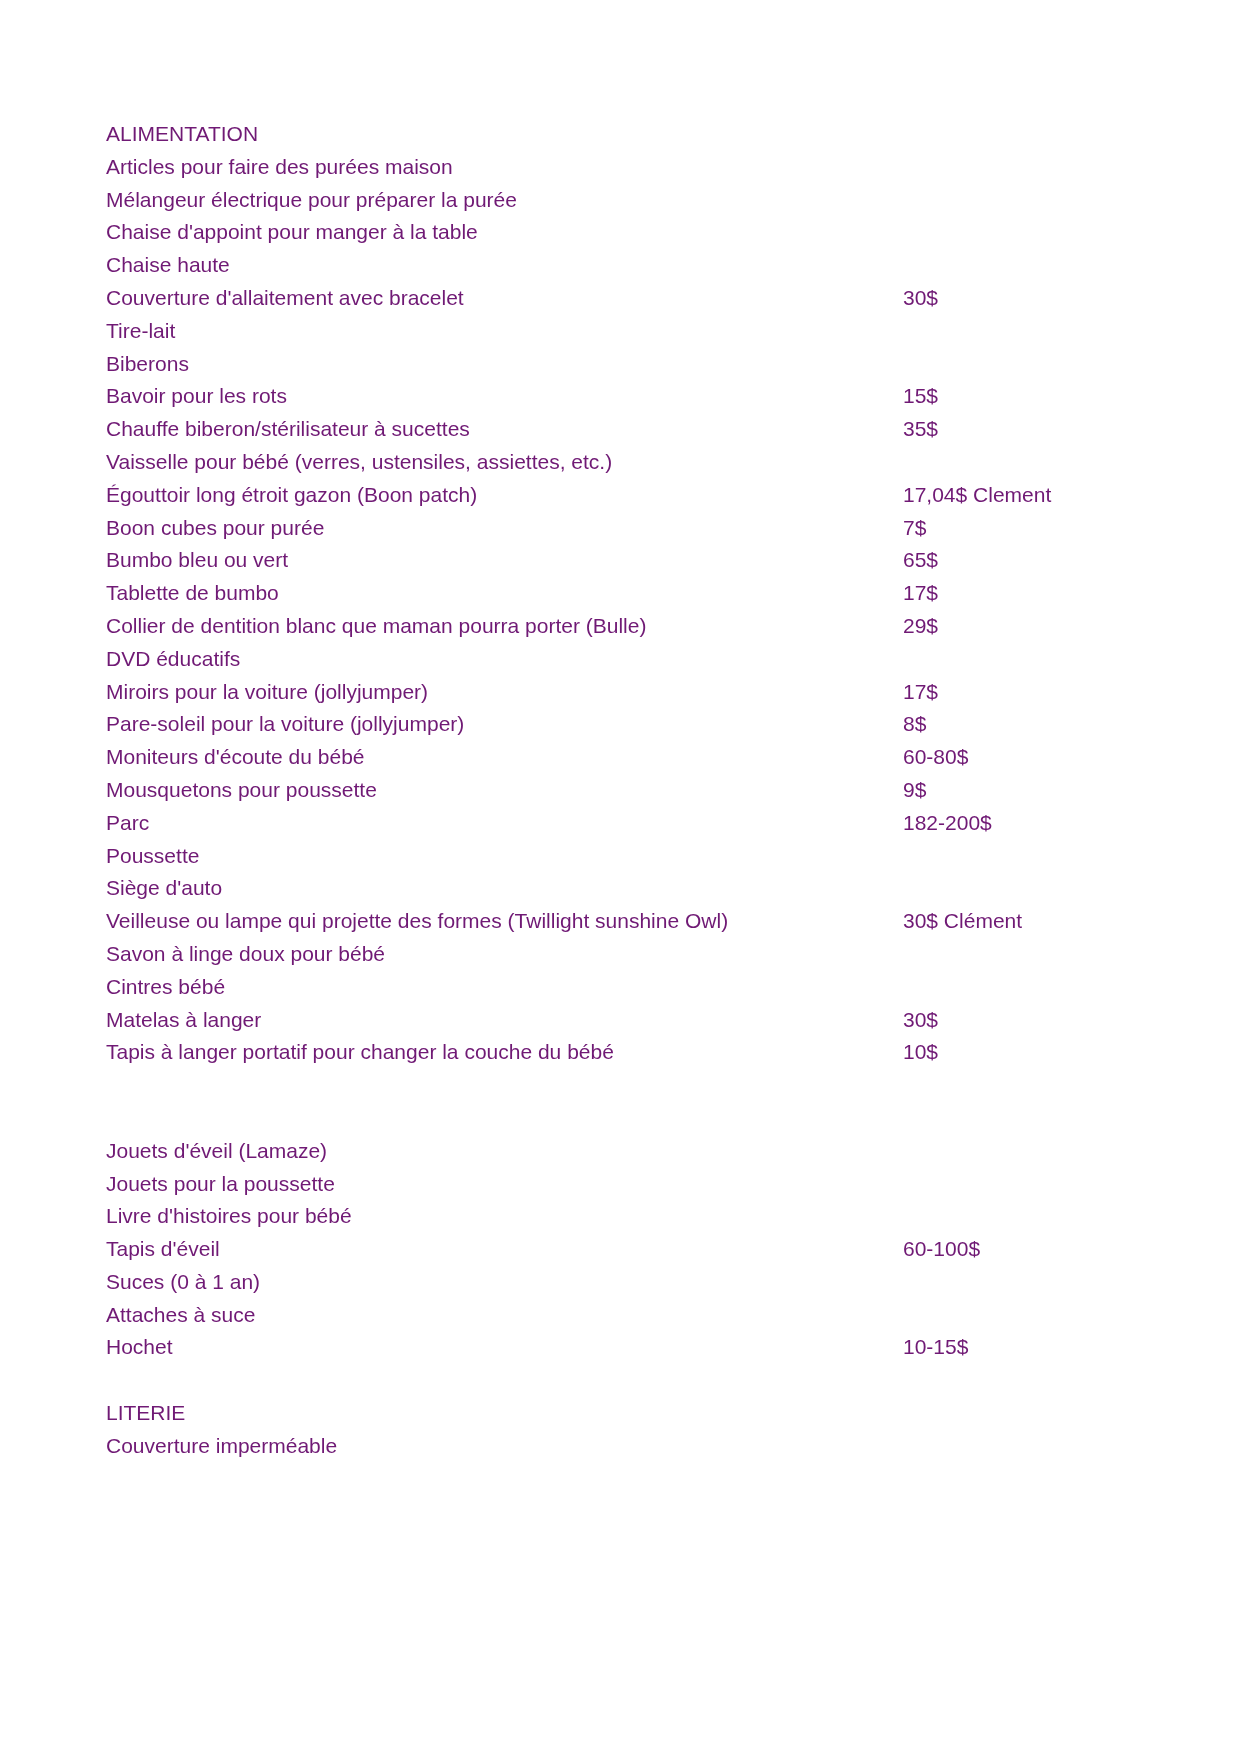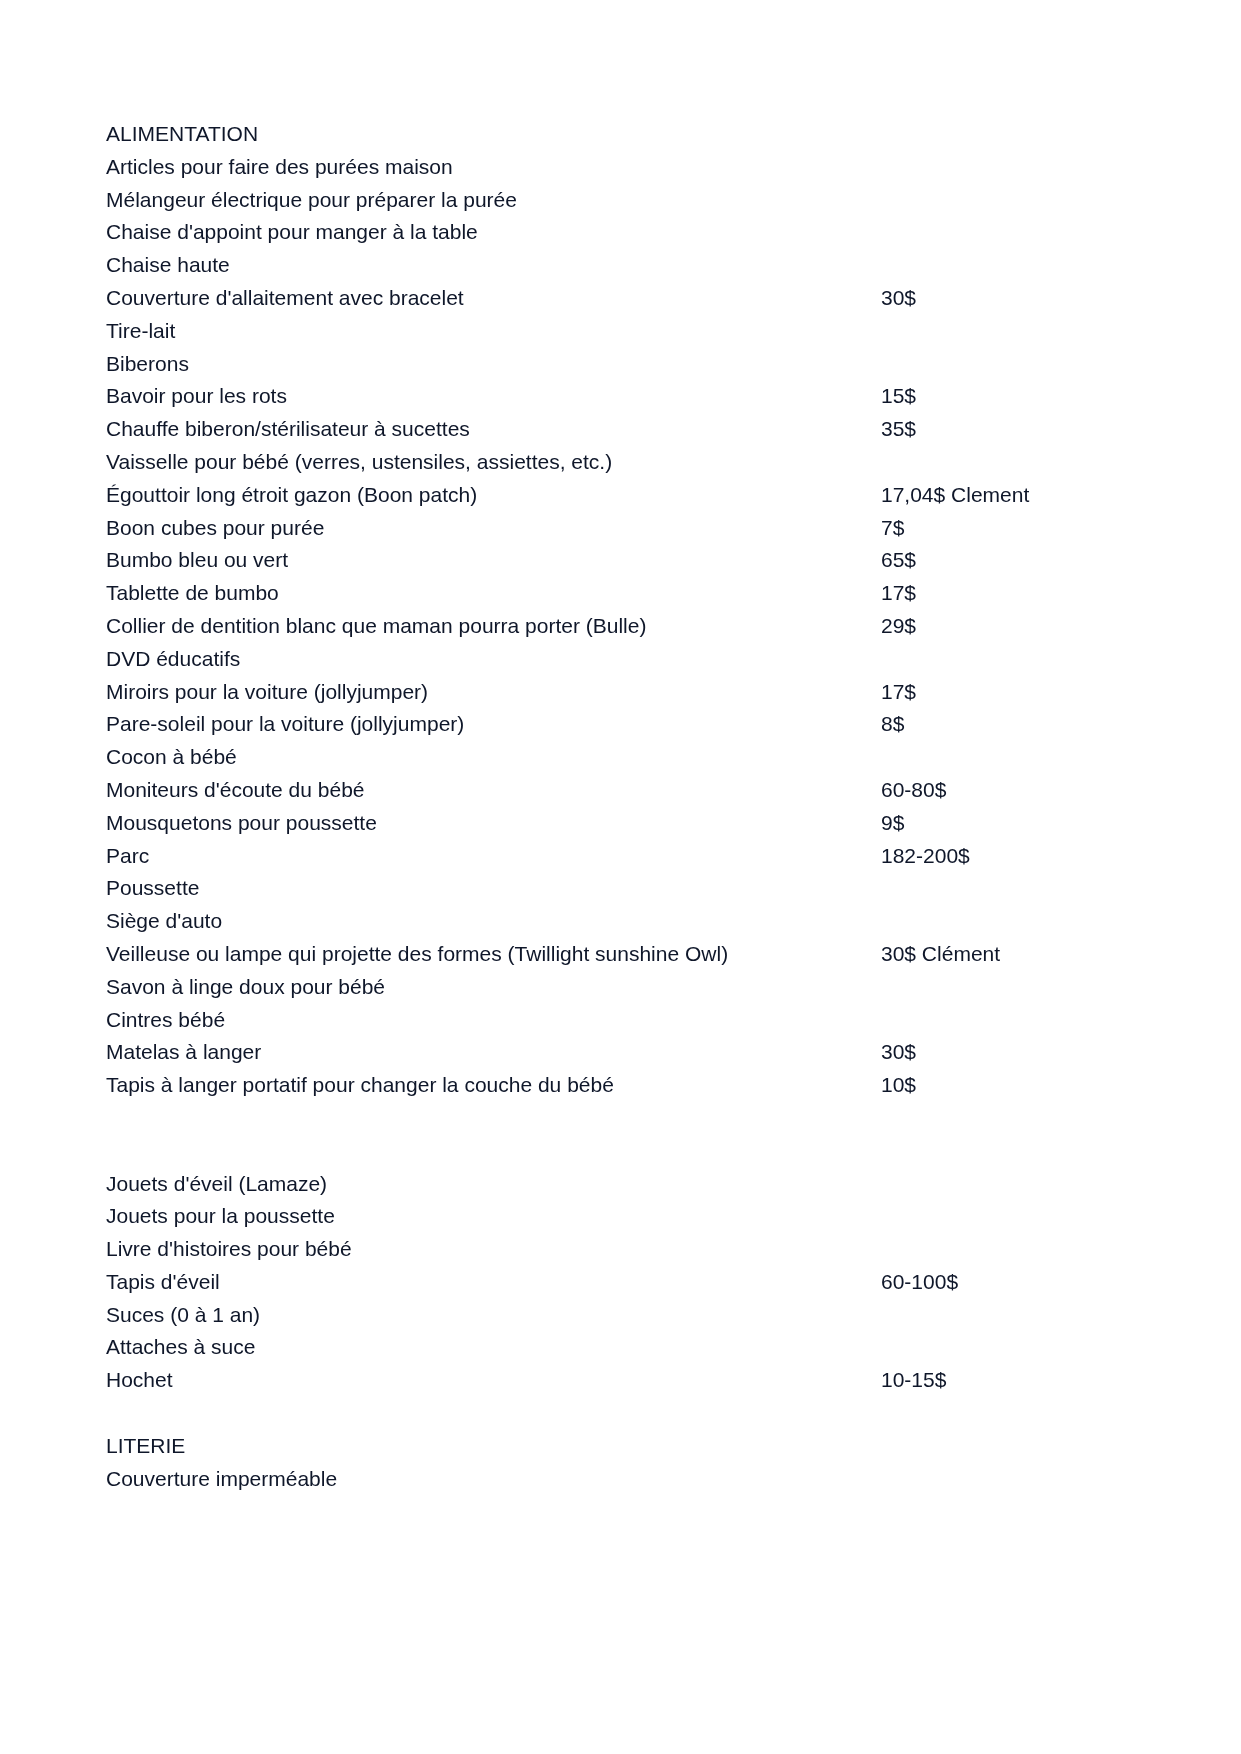--- a/index.html
+++ b/index.html
@@ -8,40 +8,40 @@
     background: #ffffff;
   }
   #page {
     position: relative;
     width: 1241px;
     height: 1754px;
     background: #ffffff;
     overflow: hidden;
     font-family: "Liberation Sans", "DejaVu Sans", sans-serif;
     font-size: 21px;
-    color: #0f172a;
+    color: #701a75;
   }
   #list {
     position: absolute;
     top: 118px;
     left: 106px;
     right: 0;
   }
   .row {
     position: relative;
     height: 32.8px;
     line-height: 32.8px;
     white-space: nowrap;
   }
   .row .label {
     display: inline-block;
   }
   .row .price {
     position: absolute;
-    left: 775px;
+    left: 797px;
     top: 0;
   }
 </style>
 </head>
 <body>
 
 <div id="page">
   <div id="list">
       <div class="row header"><span class="label">ALIMENTATION</span><span class="price"></span></div>
       <div class="row item"><span class="label">Articles pour faire des purées maison</span><span class="price"></span></div>
@@ -55,21 +55,20 @@
       <div class="row item"><span class="label">Chauffe biberon/stérilisateur à sucettes</span><span class="price">35$</span></div>
       <div class="row item"><span class="label">Vaisselle pour bébé (verres, ustensiles, assiettes, etc.)</span><span class="price"></span></div>
       <div class="row item"><span class="label">Égouttoir long étroit gazon (Boon patch)</span><span class="price">17,04$ Clement</span></div>
       <div class="row item"><span class="label">Boon cubes pour purée</span><span class="price">7$</span></div>
       <div class="row item"><span class="label">Bumbo bleu ou vert</span><span class="price">65$</span></div>
       <div class="row item"><span class="label">Tablette de bumbo</span><span class="price">17$</span></div>
       <div class="row item"><span class="label">Collier de dentition blanc que maman pourra porter (Bulle)</span><span class="price">29$</span></div>
       <div class="row item"><span class="label">DVD éducatifs</span><span class="price"></span></div>
       <div class="row item"><span class="label">Miroirs pour la voiture (jollyjumper)</span><span class="price">17$</span></div>
       <div class="row item"><span class="label">Pare-soleil pour la voiture (jollyjumper)</span><span class="price">8$</span></div>
-      <div class="row item"><span class="label">Cocon à bébé</span><span class="price"></span></div>
       <div class="row item"><span class="label">Moniteurs d'écoute du bébé</span><span class="price">60-80$</span></div>
       <div class="row item"><span class="label">Mousquetons pour poussette</span><span class="price">9$</span></div>
       <div class="row item"><span class="label">Parc</span><span class="price">182-200$</span></div>
       <div class="row item"><span class="label">Poussette</span><span class="price"></span></div>
       <div class="row item"><span class="label">Siège d'auto</span><span class="price"></span></div>
       <div class="row item"><span class="label">Veilleuse ou lampe qui projette des formes (Twillight sunshine Owl)</span><span class="price">30$ Clément</span></div>
       <div class="row item"><span class="label">Savon à linge doux pour bébé</span><span class="price"></span></div>
       <div class="row item"><span class="label">Cintres bébé</span><span class="price"></span></div>
       <div class="row item"><span class="label">Matelas à langer</span><span class="price">30$</span></div>
       <div class="row item"><span class="label">Tapis à langer portatif pour changer la couche du bébé</span><span class="price">10$</span></div>

